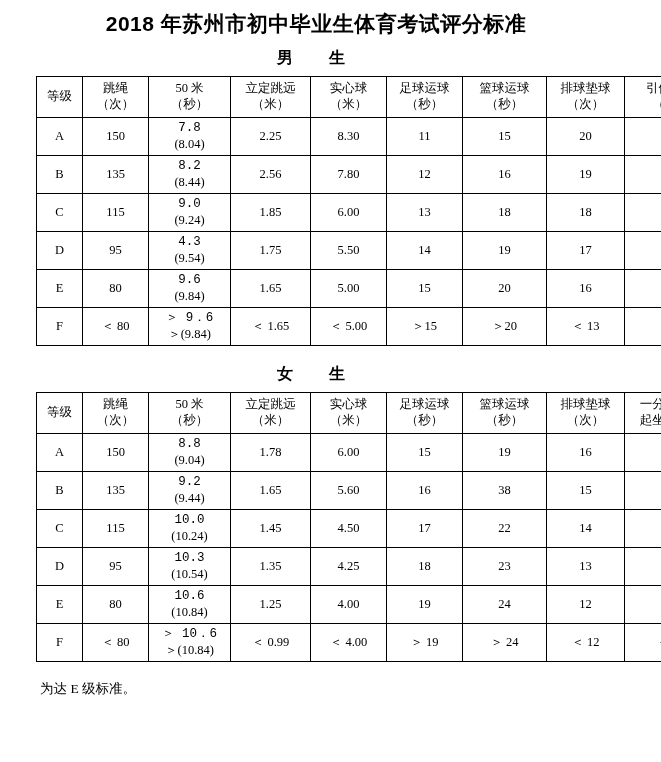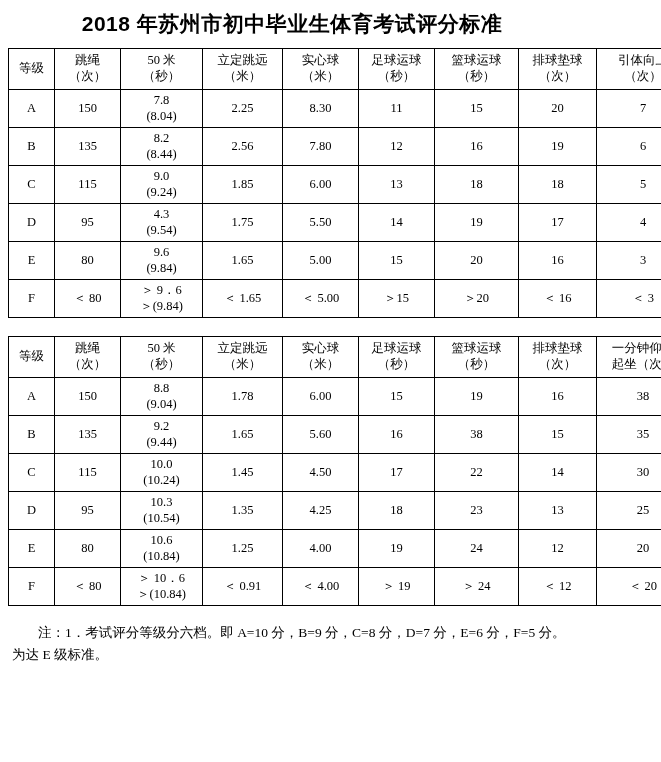--- a/index.html
+++ b/index.html
@@ -12,22 +12,23 @@
     height: 762px;
     font-family: "Liberation Serif", serif;
     color: #000000;
     position: relative;
     overflow: hidden;
   }
   .page {
     width: 592px;
     height: 762px;
     box-sizing: border-box;
-    padding: 6px 16px 0 8px;
+    padding: 6px 16px 0 16px;
     position: relative;
+    margin-left: 20px;
   }
   .doc-title {
     text-align: center;
     font-family: "Liberation Sans", sans-serif;
     font-weight: bold;
     font-size: 21px;
     letter-spacing: 0.5px;
     margin: 4px 0 10px 0;
   }
   .section-title {
@@ -55,21 +56,21 @@
   }
   table.score thead td {
     height: 36px;
     font-size: 12.5px;
   }
   table.score tbody td {
     height: 33px;
   }
   .hdr-l1 { display: block; }
   .hdr-l2 { display: block; }
-  .cell-l1 { display: block; }
+  .cell-l1 { display: block; font-family: Liberation Mono, monospace; }
   .cell-l2 { display: block; }
   .gap { height: 18px; }
   .notes {
     margin: 16px 4px 0 4px;
     font-size: 13.5px;
     line-height: 1.62;
     font-family: "Liberation Serif", serif;
   }
   .notes p {
     margin: 0;
@@ -91,20 +92,21 @@
   col.c-voll  { width: 78px; }
   col.c-last  { width: 93px; }
 </style>
 </head>
 <body>
 
 <div class="page">
 
   <div class="doc-title">2018 年苏州市初中毕业生体育考试评分标准</div>
 
+  <div class="section-title">男　生</div>
 
   <table class="score">
     <colgroup>
       <col class="c-grade">
         <col class="c-rope">
         <col class="c-50m">
         <col class="c-jump">
         <col class="c-ball">
       <col class="c-foot">
         <col class="c-bask">
@@ -225,28 +227,29 @@
         <td>F</td>
         <td>＜ 80</td>
         <td>
           <span class="cell-l1">＞ 9．6</span>
           <span class="cell-l2">＞(9.84)</span>
         </td>
         <td>＜ 1.65</td>
         <td>＜ 5.00</td>
         <td>＞15</td>
         <td>＞20</td>
-        <td>＜ 16</td>
+        <td>＜ 13</td>
         <td>＜ 3</td>
       </tr>
     </tbody>
   </table>
 
   <div class="gap"></div>
 
+  <div class="section-title">女　生</div>
 
   <table class="score">
     <colgroup>
       <col class="c-grade">
         <col class="c-rope">
         <col class="c-50m">
         <col class="c-jump">
         <col class="c-ball">
       <col class="c-foot">
         <col class="c-bask">
@@ -363,29 +366,28 @@
         <td>12</td>
         <td>20</td>
       </tr>
       <tr>
         <td>F</td>
         <td>＜ 80</td>
         <td>
           <span class="cell-l1">＞ 10．6</span>
           <span class="cell-l2">＞(10.84)</span>
         </td>
-        <td>＜ 0.91</td>
+        <td>＜ 0.99</td>
         <td>＜ 4.00</td>
         <td>＞ 19</td>
         <td>＞ 24</td>
         <td>＜ 12</td>
         <td>＜ 20</td>
       </tr>
     </tbody>
   </table>
 
   <div class="notes">
-    <p class="note-first">注：1．考试评分等级分六档。即 A=10 分，B=9 分，C=8 分，D=7 分，E=6 分，F=5 分。</p>
     <p class="note-cont">为达 E 级标准。</p>
 
   </div>
 
 </div>
 
 </body></html>

